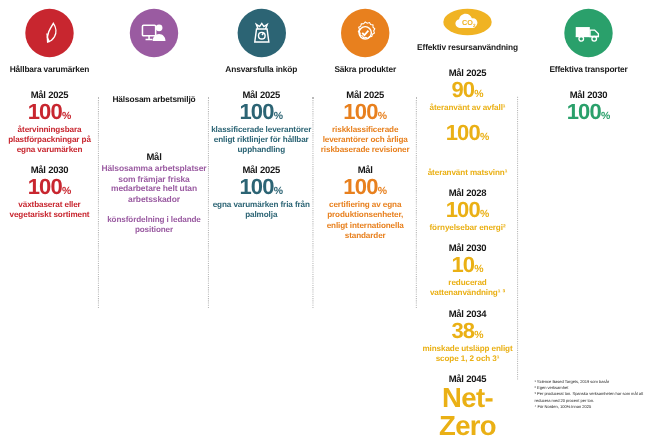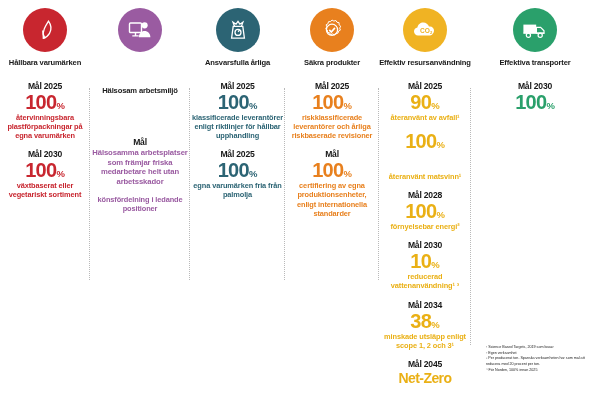--- a/index.html
+++ b/index.html
@@ -66,21 +66,21 @@
     margin-bottom: 1px;
   }
   .goal-value {
     font-weight: bold;
     letter-spacing: -0.7px;
     line-height: 1.0;
     margin-bottom: 1px;
   }
   .goal-value .num { font-size: 20px; }
   .goal-value .unit { font-size: 9.5px; font-weight: bold; letter-spacing: 0; }
-  .goal-value.netzero .num { font-size: 14px; letter-spacing: -0.6px; }
+  .goal-value.netzero .num { font-size: 25px; letter-spacing: -0.6px; }
   .goal-value.wide .num { font-size: 19px; }
   .goal-desc {
     font-size: 7.4px;
     font-weight: bold;
     line-height: 1.22;
     letter-spacing: -0.1px;
     padding: 0 2px;
   }
 
   .divider {
@@ -154,21 +154,21 @@
 
     <div class="col c2">
       <div class="icon-wrap" style="background:#2c6474;">
         <svg width="24" height="24" viewBox="0 0 24 24" fill="none" stroke="#ffffff" stroke-width="1.3">
           <path d="M7.2 8.4h9.6l1.6 11.8H5.6L7.2 8.4z"></path>
           <path d="M8.6 8.4 7.0 4.2l3.0 2.0 2.0-2.9 1.9 2.9 3.0-2.0-1.5 4.2"></path>
           <circle cx="12" cy="14.4" r="3.0"></circle>
           <path d="M12 11.4l1.4 1.2-1.4 1.2" stroke-width="1.1"></path>
         </svg>
       </div>
-      <div class="col-title">Ansvarsfulla årliga</div>
+      <div class="col-title">Ansvarsfulla inköp</div>
       <div class="goals">
         <div class="goal">
           <div class="goal-year">Mål 2025</div>
           <div class="goal-value" style="color:#2c6474;"><span class="num">100</span><span class="unit">%</span></div>
           <div class="goal-desc" style="color:#2c6474;">klassificerade leverantörer enligt riktlinjer för hållbar upphandling</div>
         </div>
         <div class="goal">
           <div class="goal-year">Mål 2025</div>
           <div class="goal-value" style="color:#2c6474;"><span class="num">100</span><span class="unit">%</span></div>
           <div class="goal-desc" style="color:#2c6474;">egna varumärken fria från palmolja</div>

